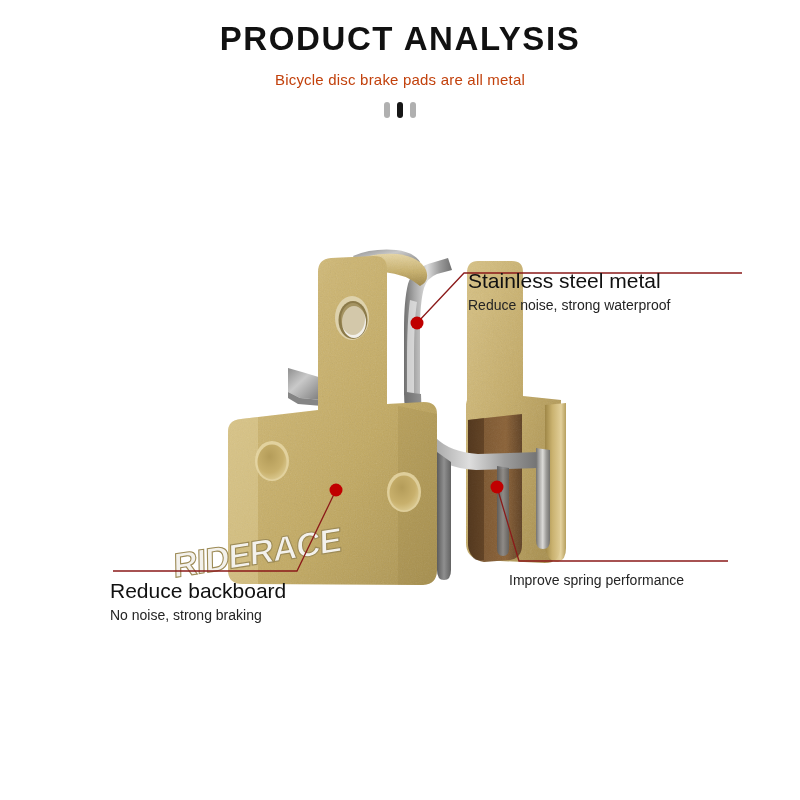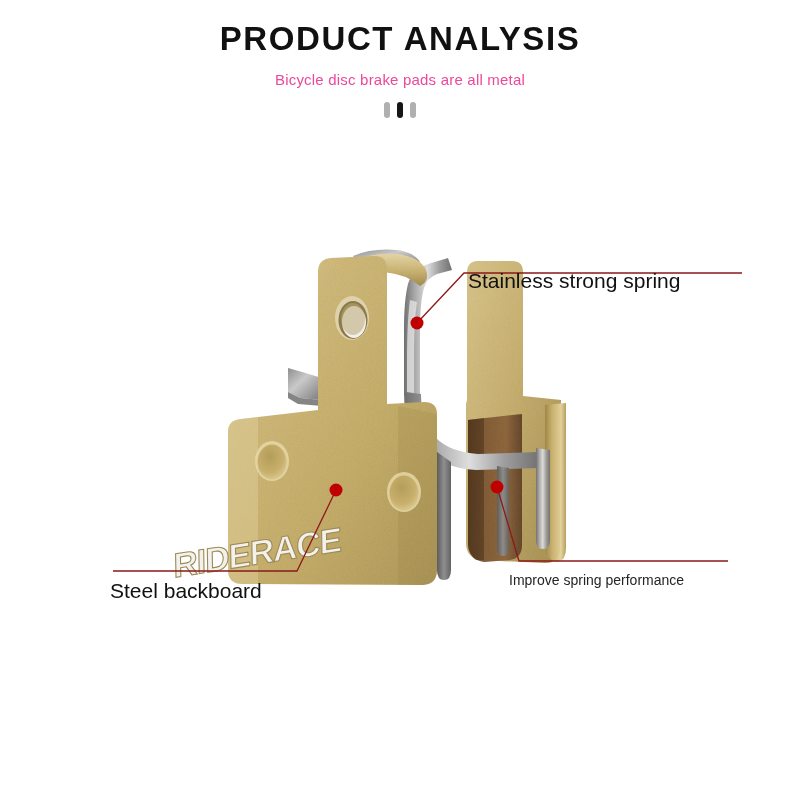--- a/index.html
+++ b/index.html
@@ -31,21 +31,21 @@
     font-weight: bold;
     letter-spacing: 1.6px;
     color: #111111;
     line-height: 1.18;
   }
   .page-subtitle {
     margin: 0;
     padding-top: 12px;
     font-size: 15px;
     font-weight: normal;
-    color: #ec4899;
+    color: #c2410c;
     letter-spacing: 0.2px;
   }
   .dot-rule {
     margin: 0 auto;
     padding-top: 14px;
     display: flex;
     justify-content: center;
     align-items: center;
     gap: 7px;
   }
@@ -285,22 +285,24 @@
   </g>
   <g>
     <circle cx="417" cy="323" r="6.5" fill="#c00000"></circle>
     <circle cx="336" cy="490" r="6.5" fill="#c00000"></circle>
     <circle cx="497" cy="487" r="6.5" fill="#c00000"></circle>
   </g>
 </svg>
 </div>
 
 <div class="callout" id="callout-spring">
-  <p class="c-title">Stainless strong spring</p>
+  <p class="c-title">Stainless steel metal</p>
+  <p class="c-sub">Reduce noise, strong waterproof</p>
 </div>
 
 <div class="callout" id="callout-backboard">
-  <p class="c-title">Steel backboard</p>
+  <p class="c-title">Reduce backboard</p>
+  <p class="c-sub">No noise, strong braking</p>
 </div>
 
 <div class="callout" id="callout-copper">
   <p class="c-sub">Improve spring performance</p>
 </div>
 
 </body></html>

